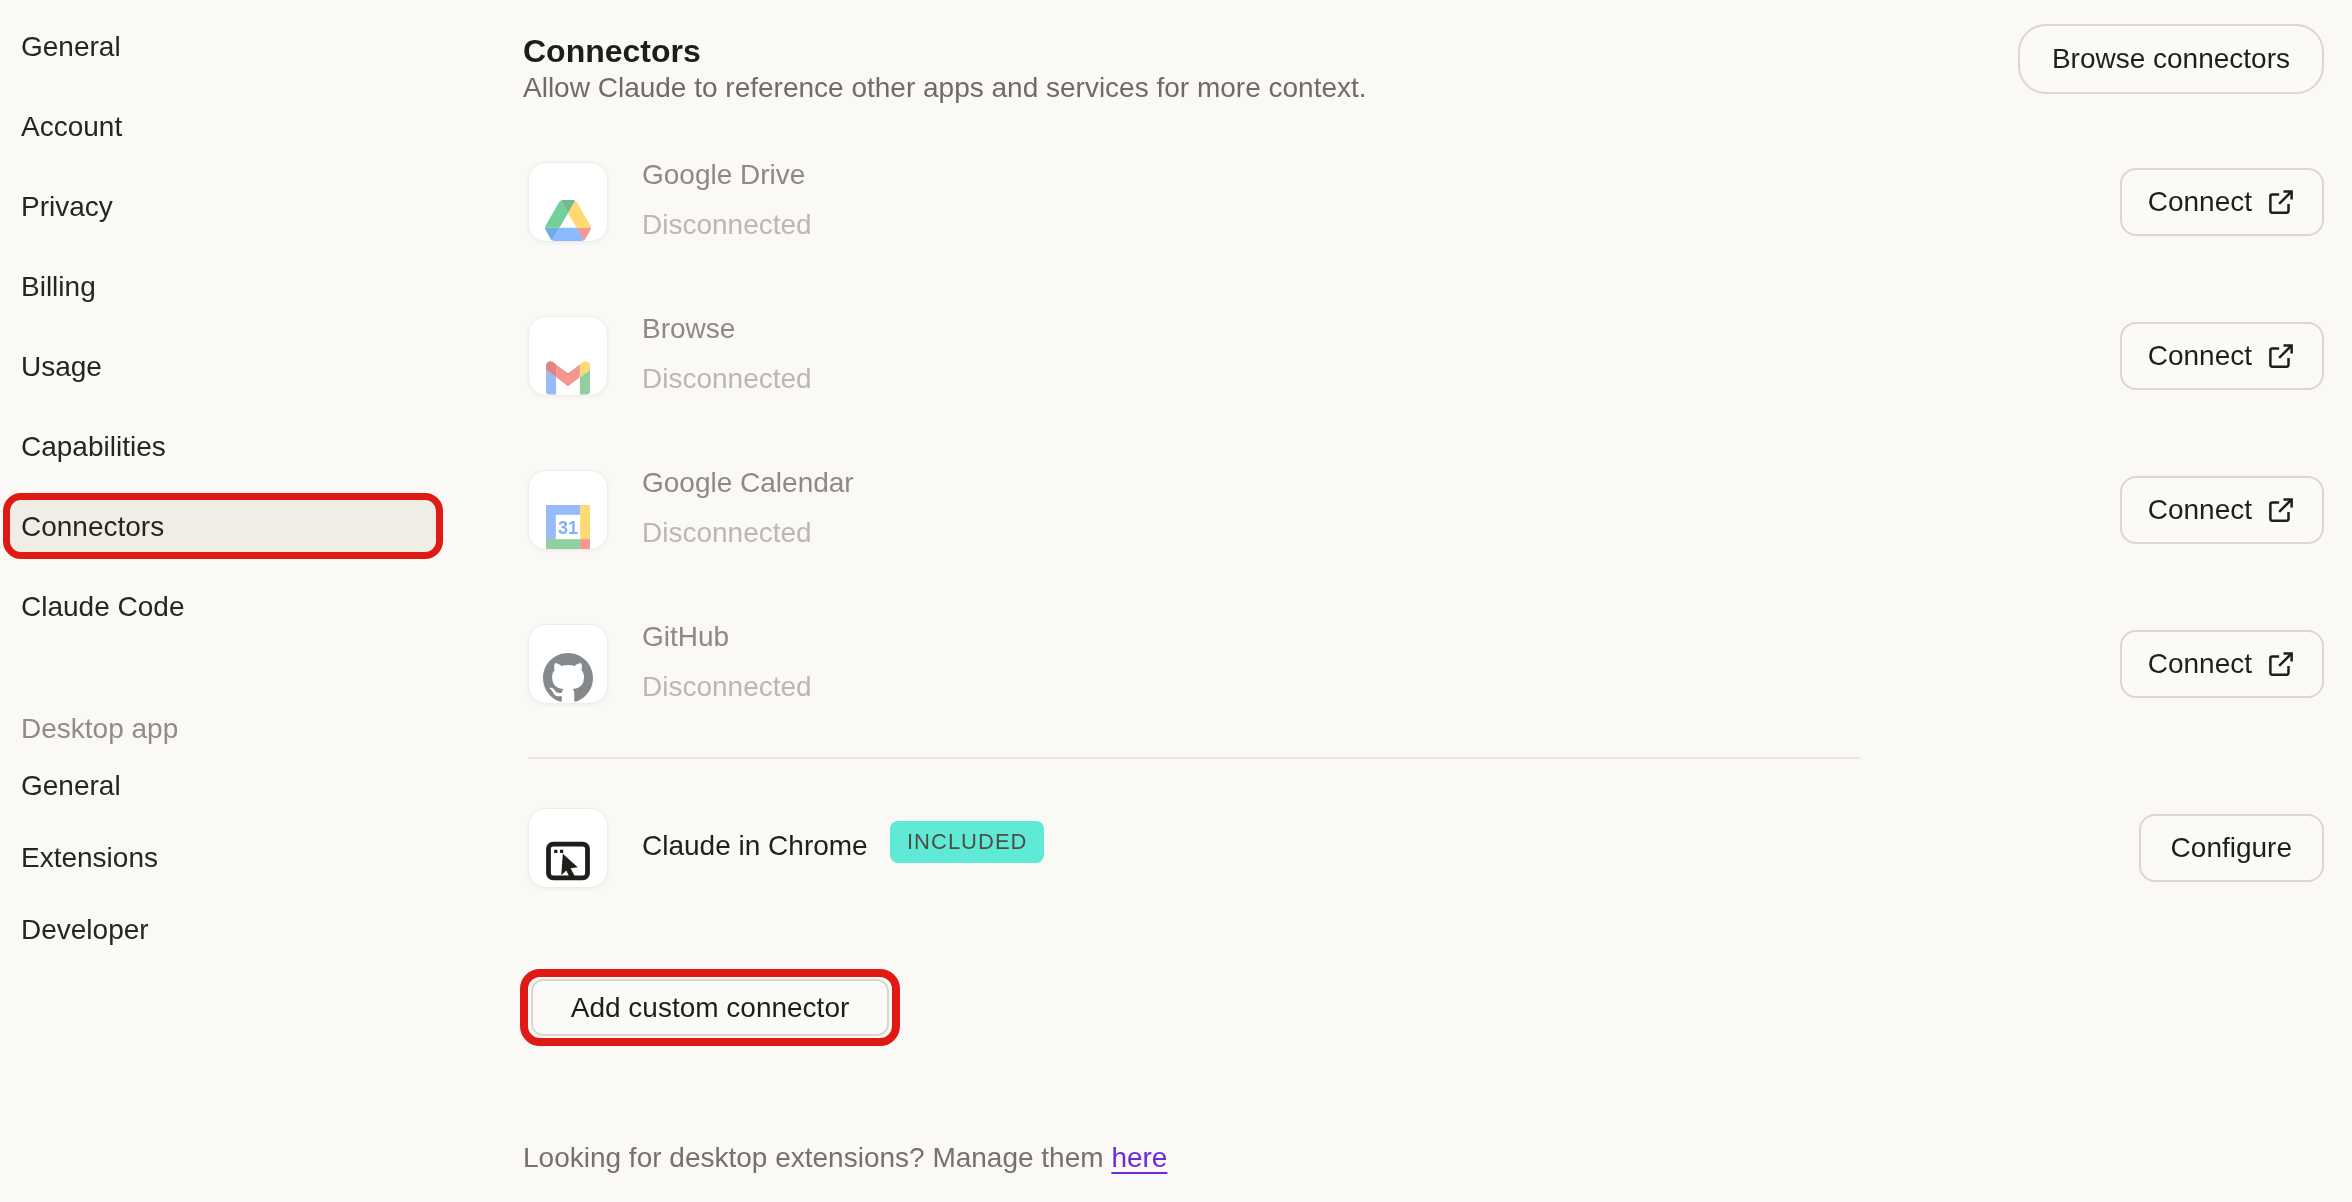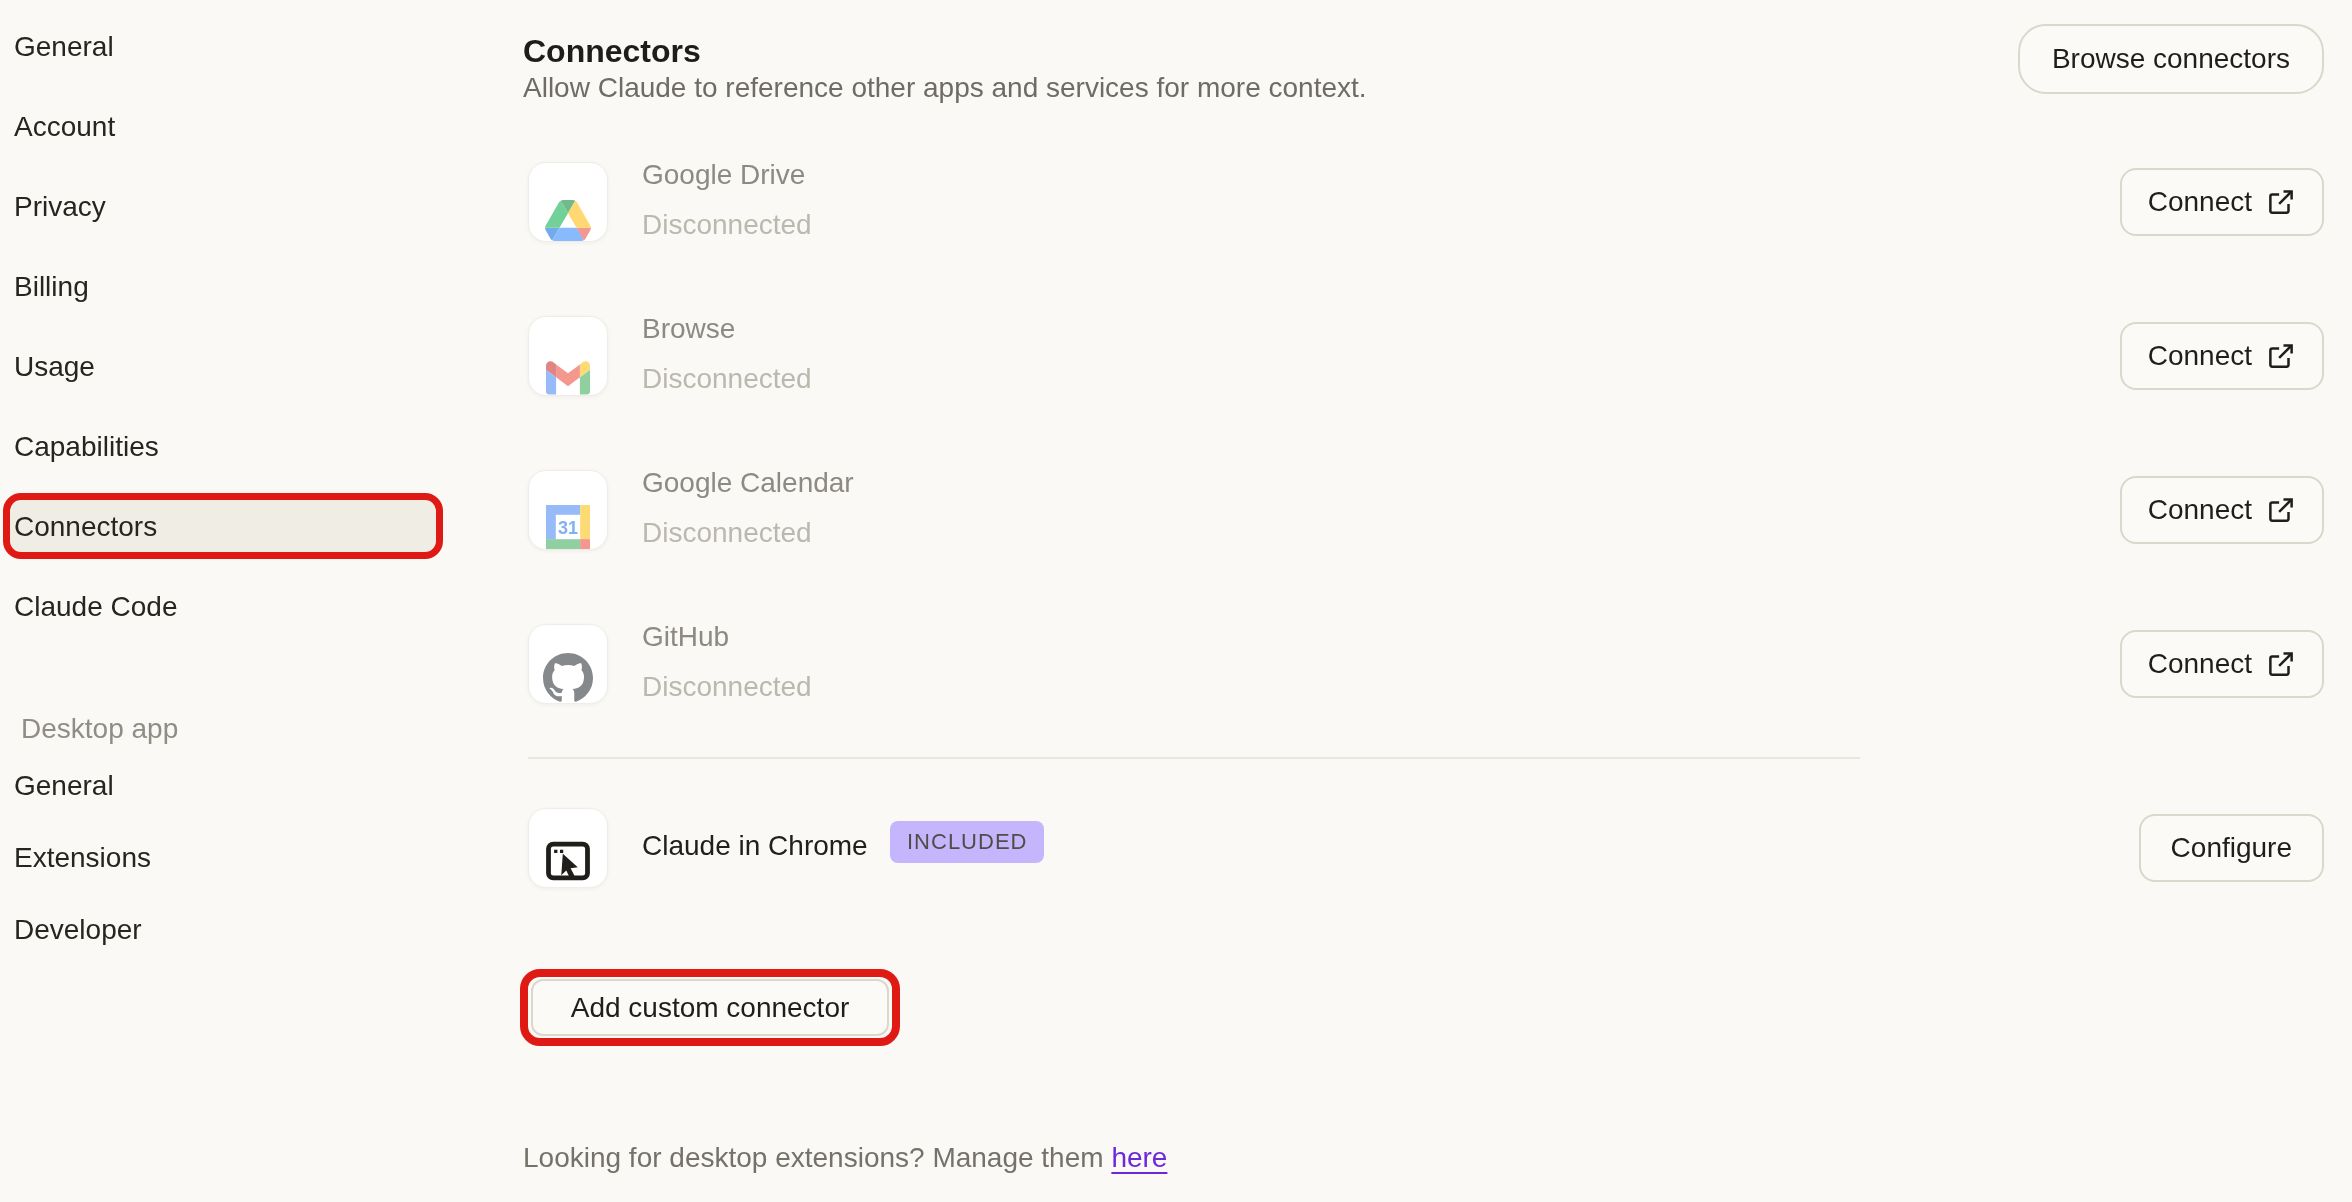--- a/index.html
+++ b/index.html
@@ -6,22 +6,22 @@
   html,body { margin:0; padding:0; }
   body {
     width:2352px; height:1202px; position:relative; overflow:hidden;
     background:#FAF9F5; color:#21201C;
     font-family:"Liberation Sans", sans-serif;
   }
   .abs { position:absolute; }
 
   
   .sb-item {
-    position:absolute; left:14px; width:462px; height:44px;
-    display:flex; align-items:center; 
+    position:absolute; left:0; width:462px; height:44px;
+    display:flex; align-items:center; padding-left:21px;
     font-size:28px; color:#26251F; cursor:default; z-index:3;
   }
   .sb-section-label {
     position:absolute; left:21px; font-size:28px; color:#8F8D84; z-index:3;
   }
   .sb-selected-bg {
     position:absolute; left:10px; top:500px; width:426px; height:52px;
     background:#F0EEE4; border-radius:10px; z-index:1;
   }
   .annotation-ring {
@@ -51,21 +51,21 @@
   }
   .dim { opacity:0.55; }
   .row-name  { position:absolute; left:642px; font-size:28px; line-height:34px; color:#8C8A82; }
   .row-status{ position:absolute; left:642px; font-size:28px; line-height:34px; color:#BAB8AF; }
   .row-name.active { color:#21201C; }
   .divider { position:absolute; left:528px; top:757px; width:1332px; height:2px; background:#E9E7DD; }
 
   .badge {
     position:absolute; left:890px; top:821px; height:42px;
     display:flex; align-items:center; padding:0 17px;
-    background:#c4b5fd; border-radius:8px;
+    background:#5eead4; border-radius:8px;
     font-size:22px; letter-spacing:1px; color:#4F4D47; font-weight:500;
   }
 
   .footer-note {
     position:absolute; left:523px; top:1142px; font-size:28px; color:#74726A;
   }
   .footer-note a {
     color:#6d28d9; text-decoration:underline; text-underline-offset:5px; cursor:pointer;
   }
 </style>

